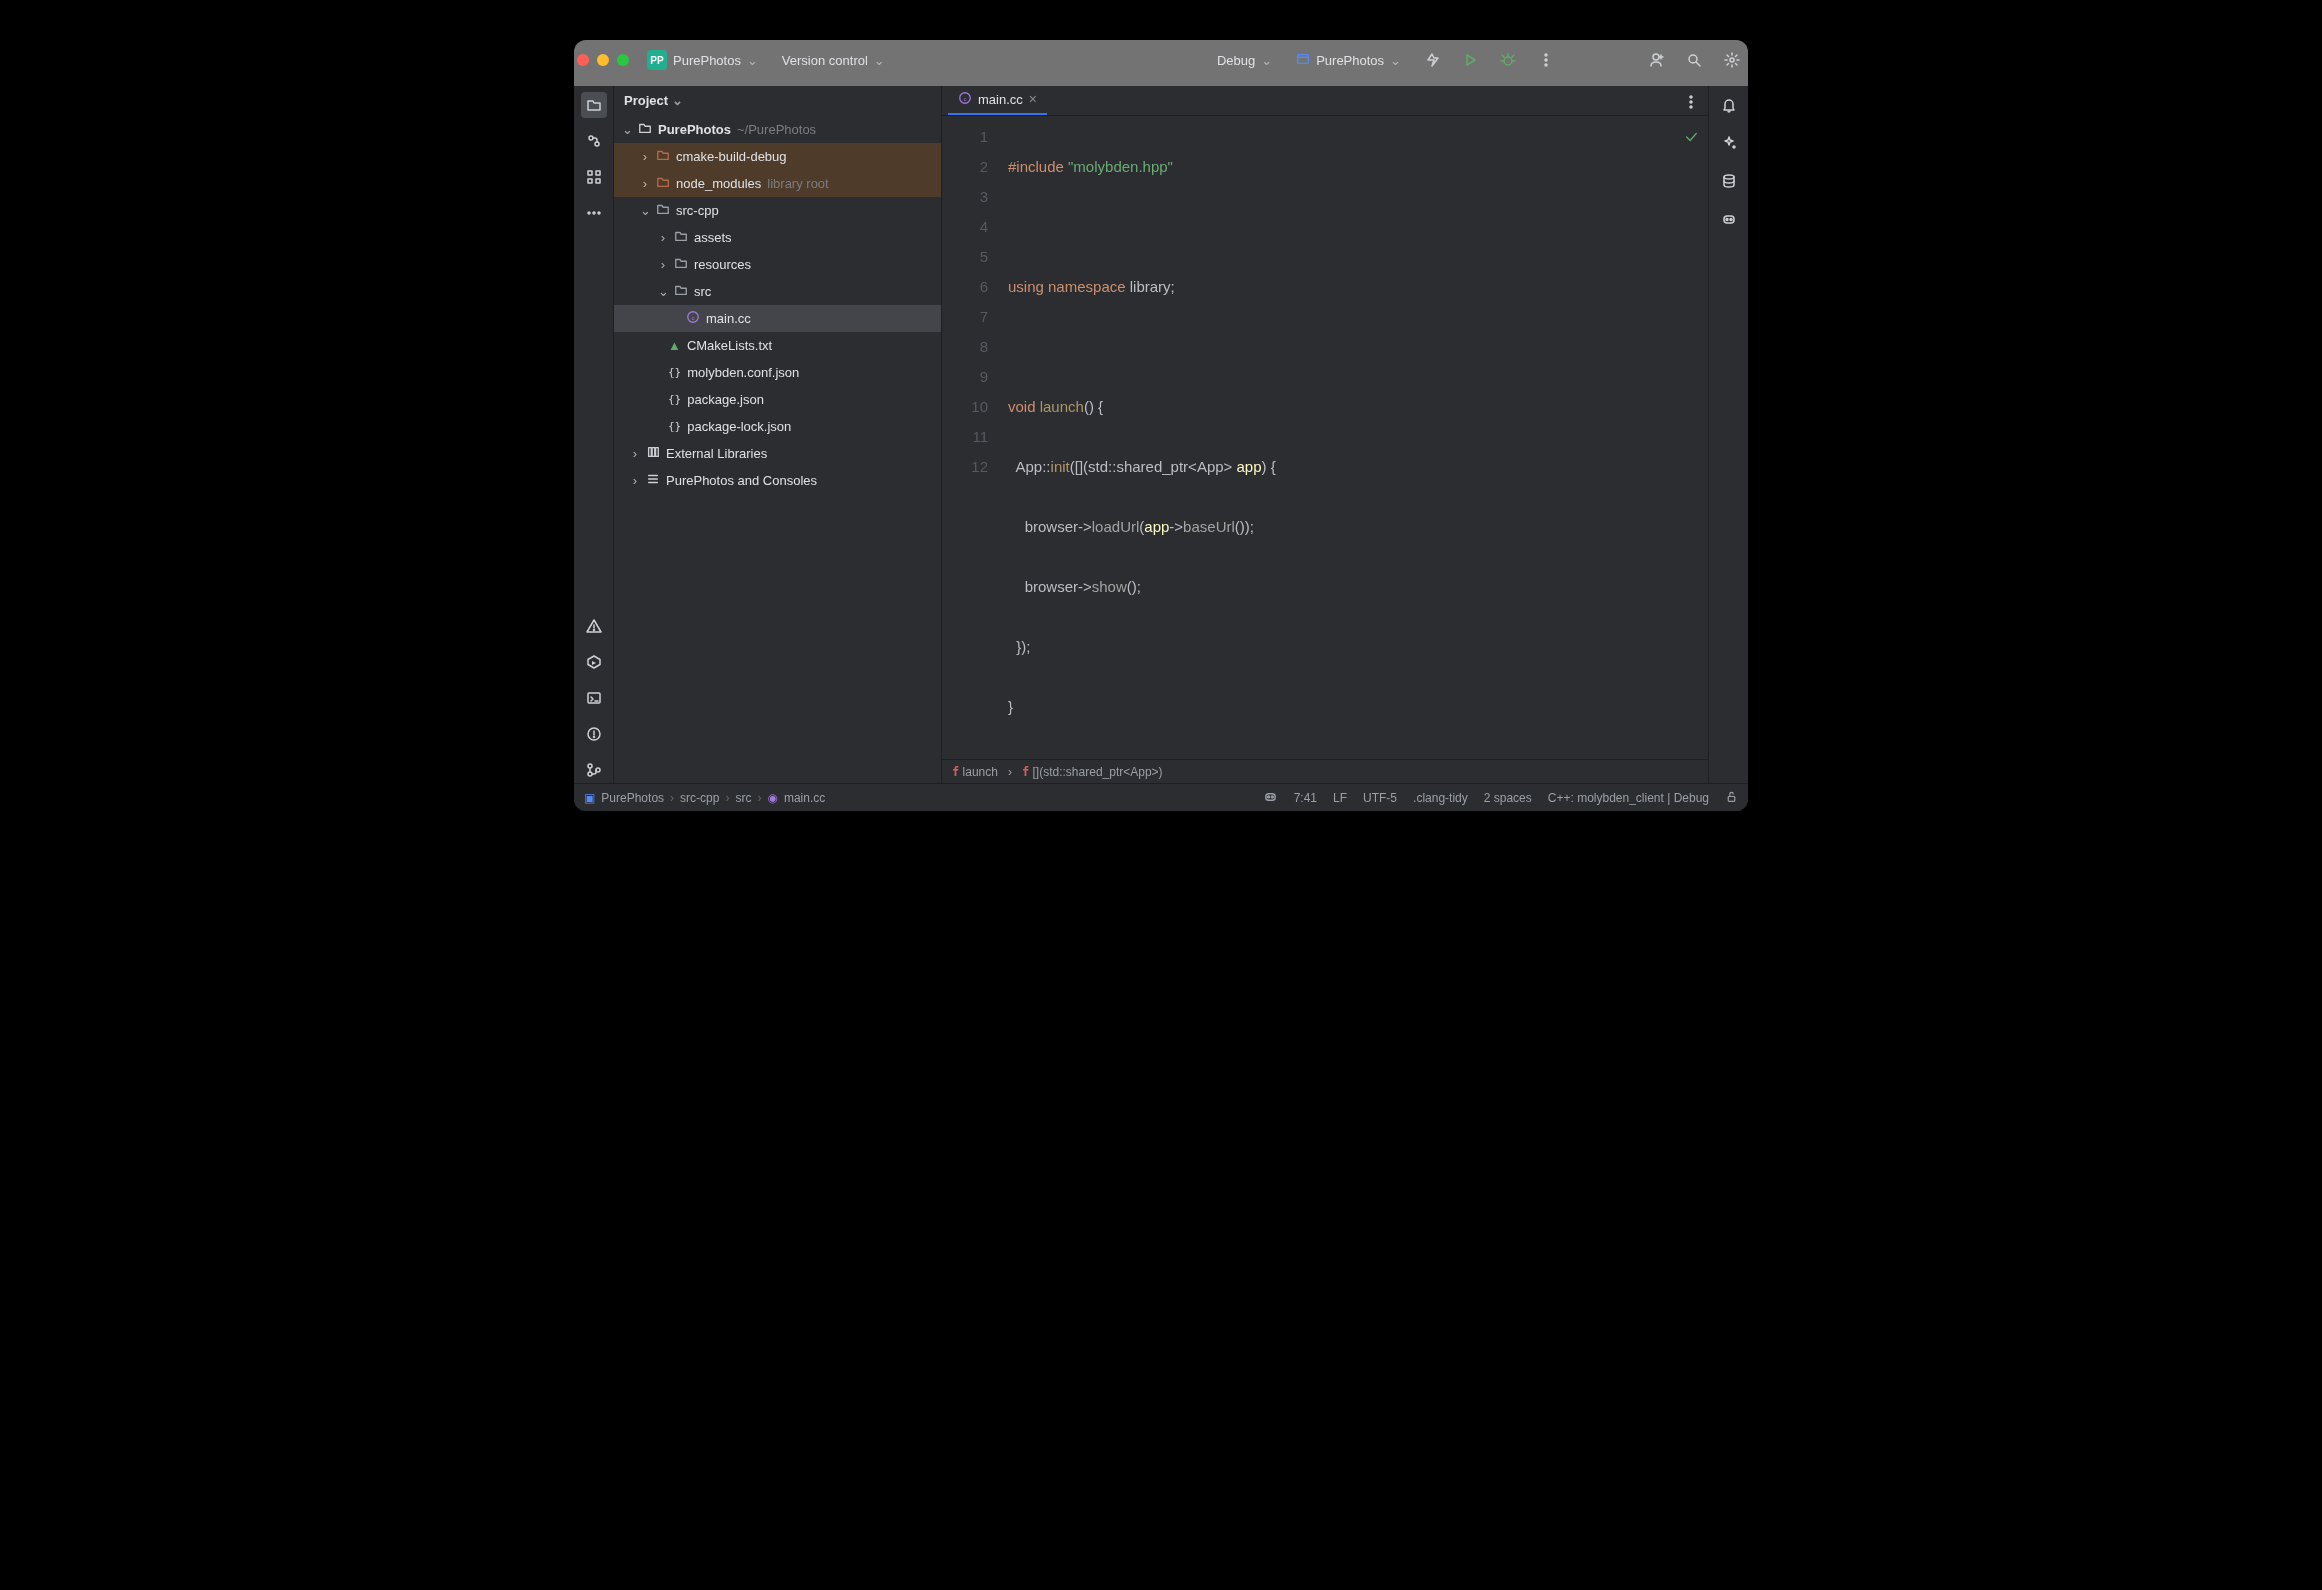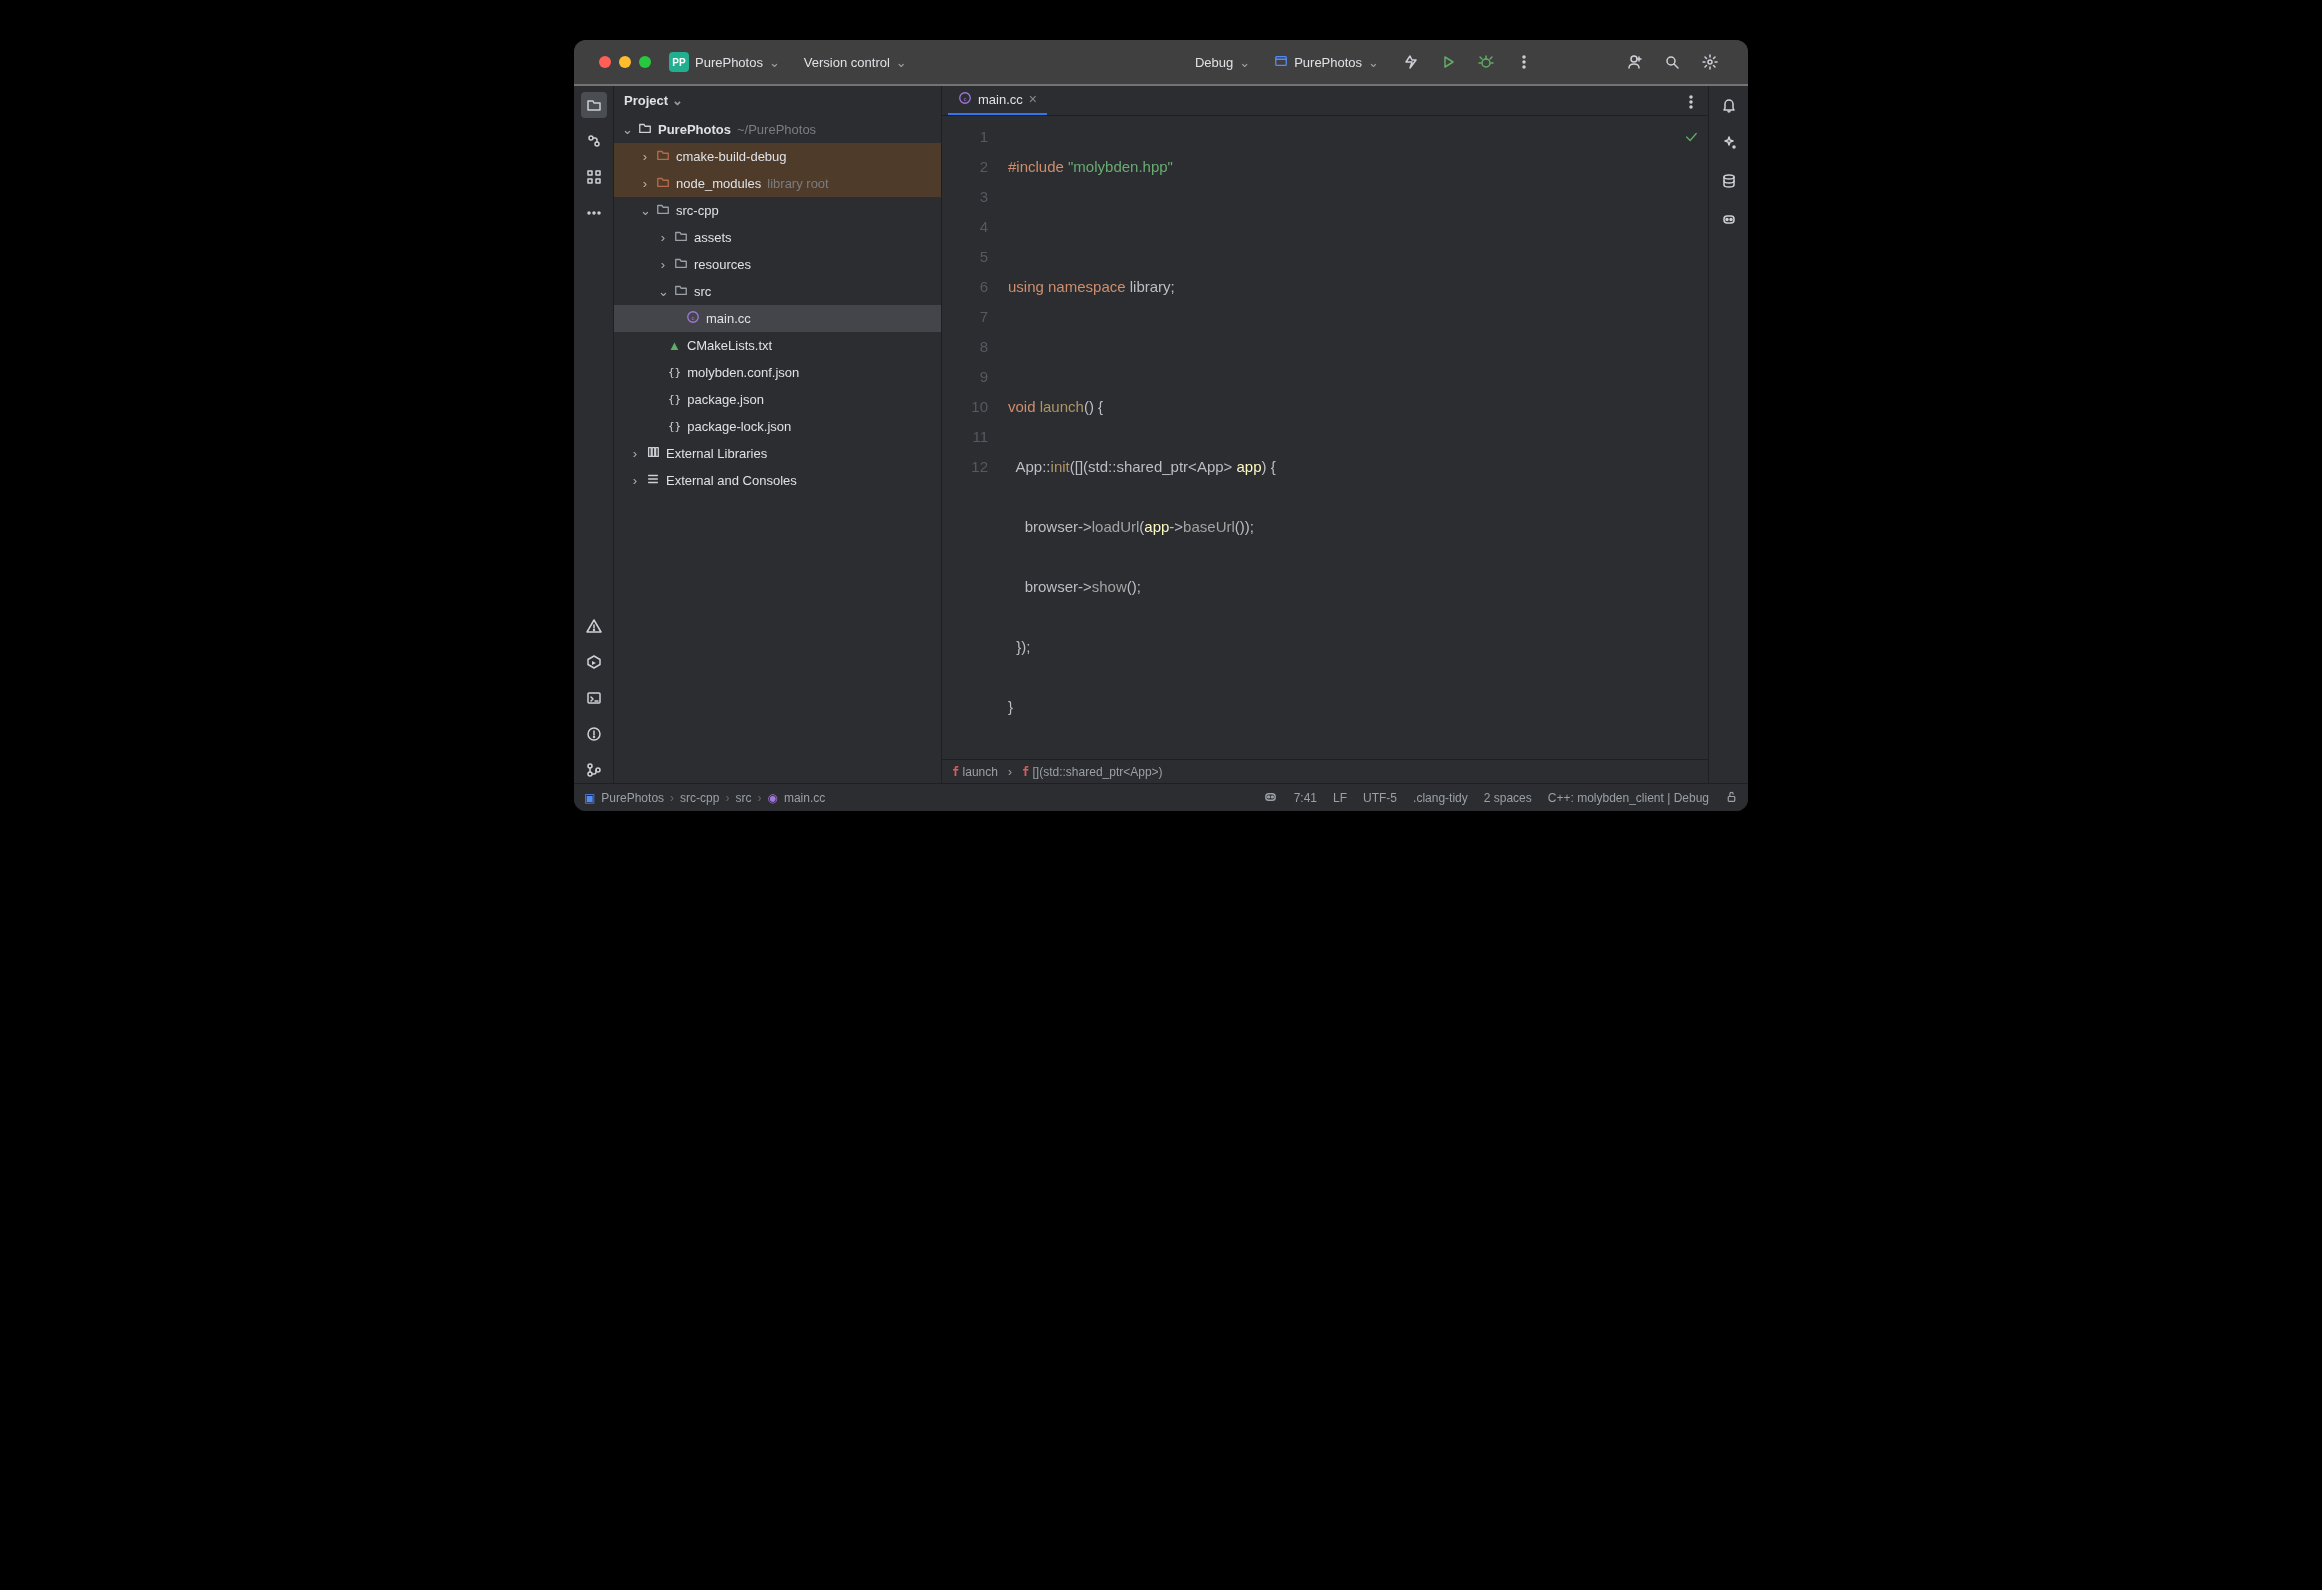--- a/index.html
+++ b/index.html
@@ -1,18 +1,18 @@
 <!DOCTYPE html>
 <html><head>
 <meta charset="utf-8">
 <style>
   *{box-sizing:border-box;margin:0;padding:0;font-family:-apple-system,BlinkMacSystemFont,"Segoe UI",sans-serif}
   body{background:#000;display:flex;align-items:flex-start;justify-content:center;width:2322px;height:1590px}
   .window{width:1174px;height:771px;background:#2b2d30;border-radius:12px;overflow:hidden;margin-top:40px;display:flex;flex-direction:column;box-shadow:0 20px 60px rgba(0,0,0,.6)}
-  .titlebar{height:46px;background:#404040;display:flex;align-items:center;padding:0 25px;gap:12px;border-bottom:2px solid #737373}
+  .titlebar{height:46px;background:#737373;display:flex;align-items:center;padding:0 3px;gap:12px;border-bottom:6px solid #737373}
   .traffic{display:flex;gap:8px}
   .dot{width:12px;height:12px;border-radius:50%}
   .red{background:#ff5f57}.amber{background:#febc2e}.green{background:#28c840}
   .pp-badge{width:20px;height:20px;background:#21af90;border-radius:4px;display:flex;align-items:center;justify-content:center;font-size:10px;font-weight:700;color:#fff}
   .tb-item{display:flex;align-items:center;gap:6px;color:#dfe1e5;font-size:13px;padding:4px 6px;border-radius:4px;cursor:pointer}
   .chev{opacity:.6}
   .spacer{flex:1}
   .icon-btn{width:26px;height:26px;display:flex;align-items:center;justify-content:center;color:#ced0d6;border-radius:4px;cursor:pointer}
   svg{stroke:currentColor;fill:none;stroke-width:1.5;stroke-linecap:round;stroke-linejoin:round}
 
@@ -317,21 +317,21 @@
         </div>
         <div class="node" style="padding-left:16px">
           <span class="tw">›</span>
           <span style="color:#ced0d6">
             <svg width="14" height="14" viewBox="0 0 16 16">
                 <line x1="3" y1="4" x2="13" y2="4"></line>
                 <line x1="3" y1="8" x2="13" y2="8"></line>
                 <line x1="3" y1="12" x2="13" y2="12"></line>
               </svg>
           </span>
-          <span>External and Consoles</span>
+          <span>PurePhotos and Consoles</span>
         </div>
       </div>
     </div>
 
     <div class="editor-area">
       <div class="tabs">
         <div class="tab">
           <span style="color:#a177d8">
             <svg width="14" height="14" viewBox="0 0 16 16">
                 <circle cx="8" cy="8" r="6"></circle>

